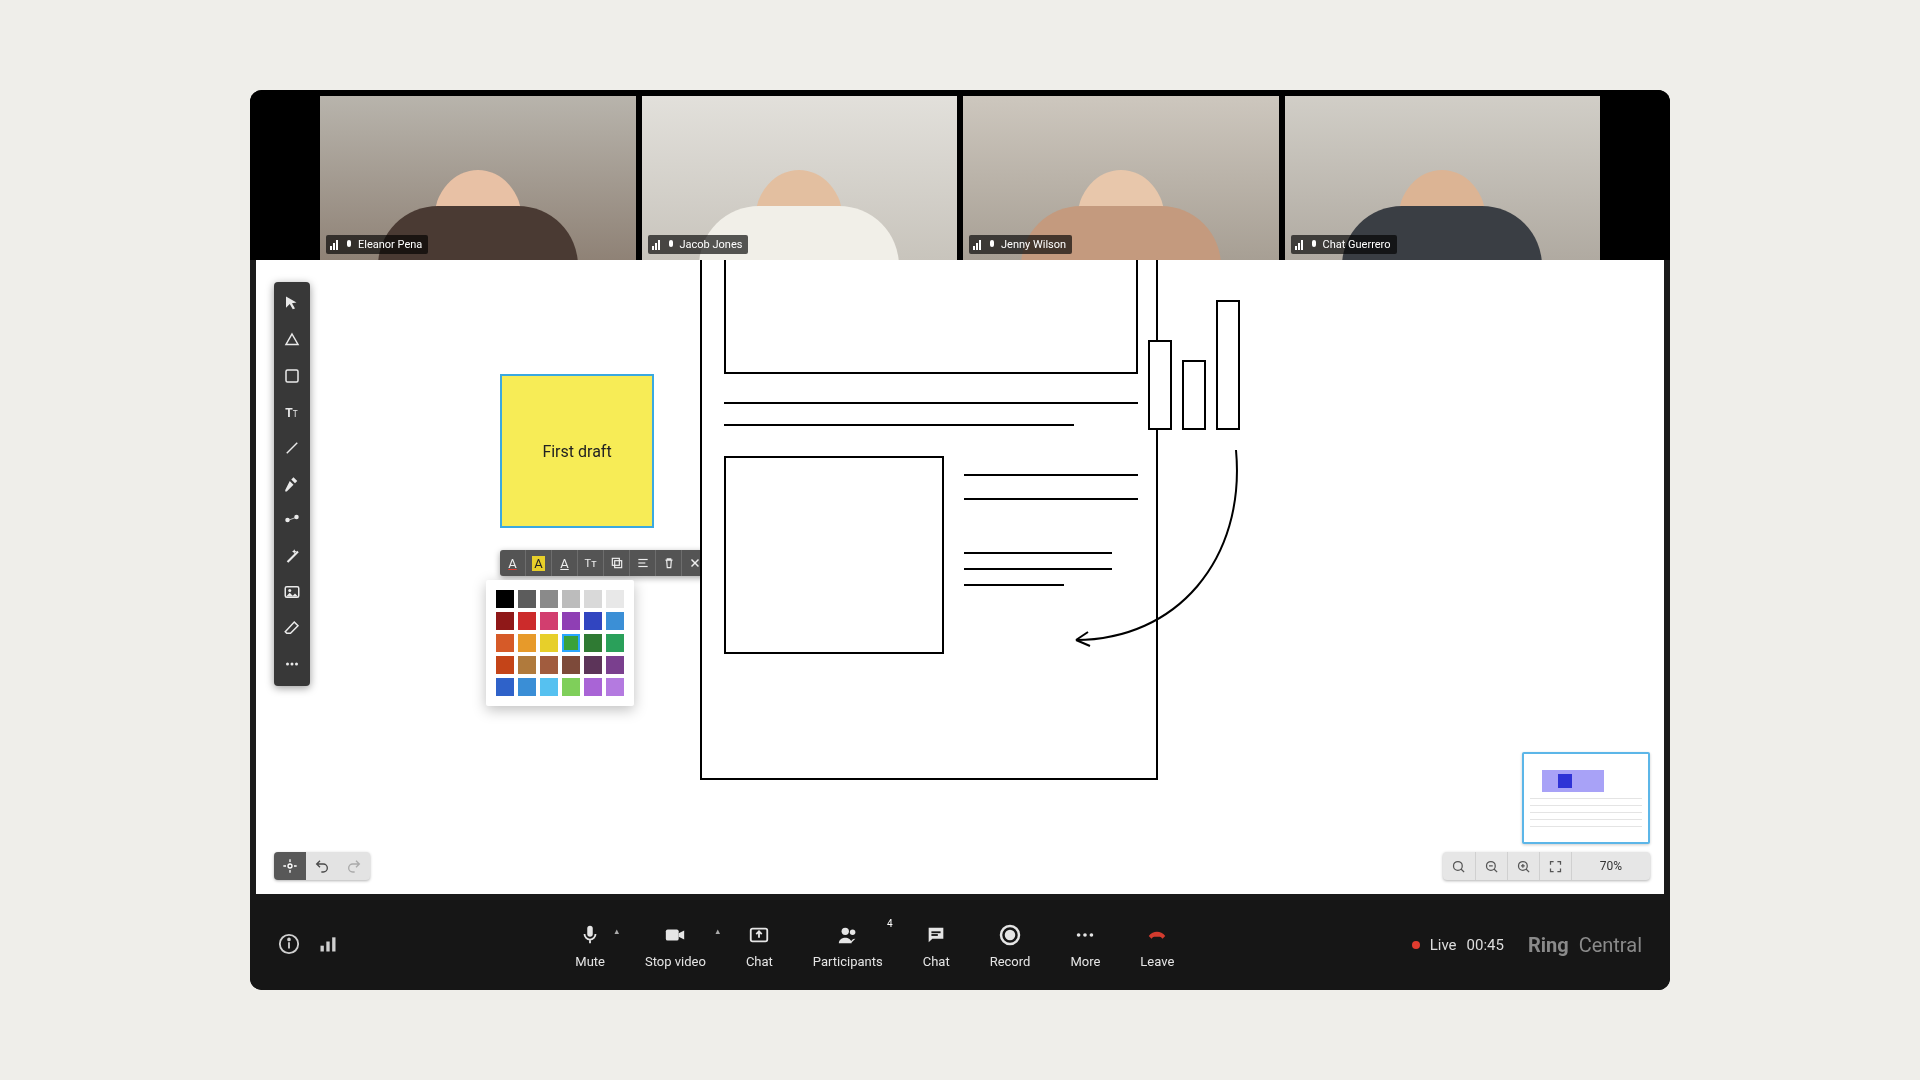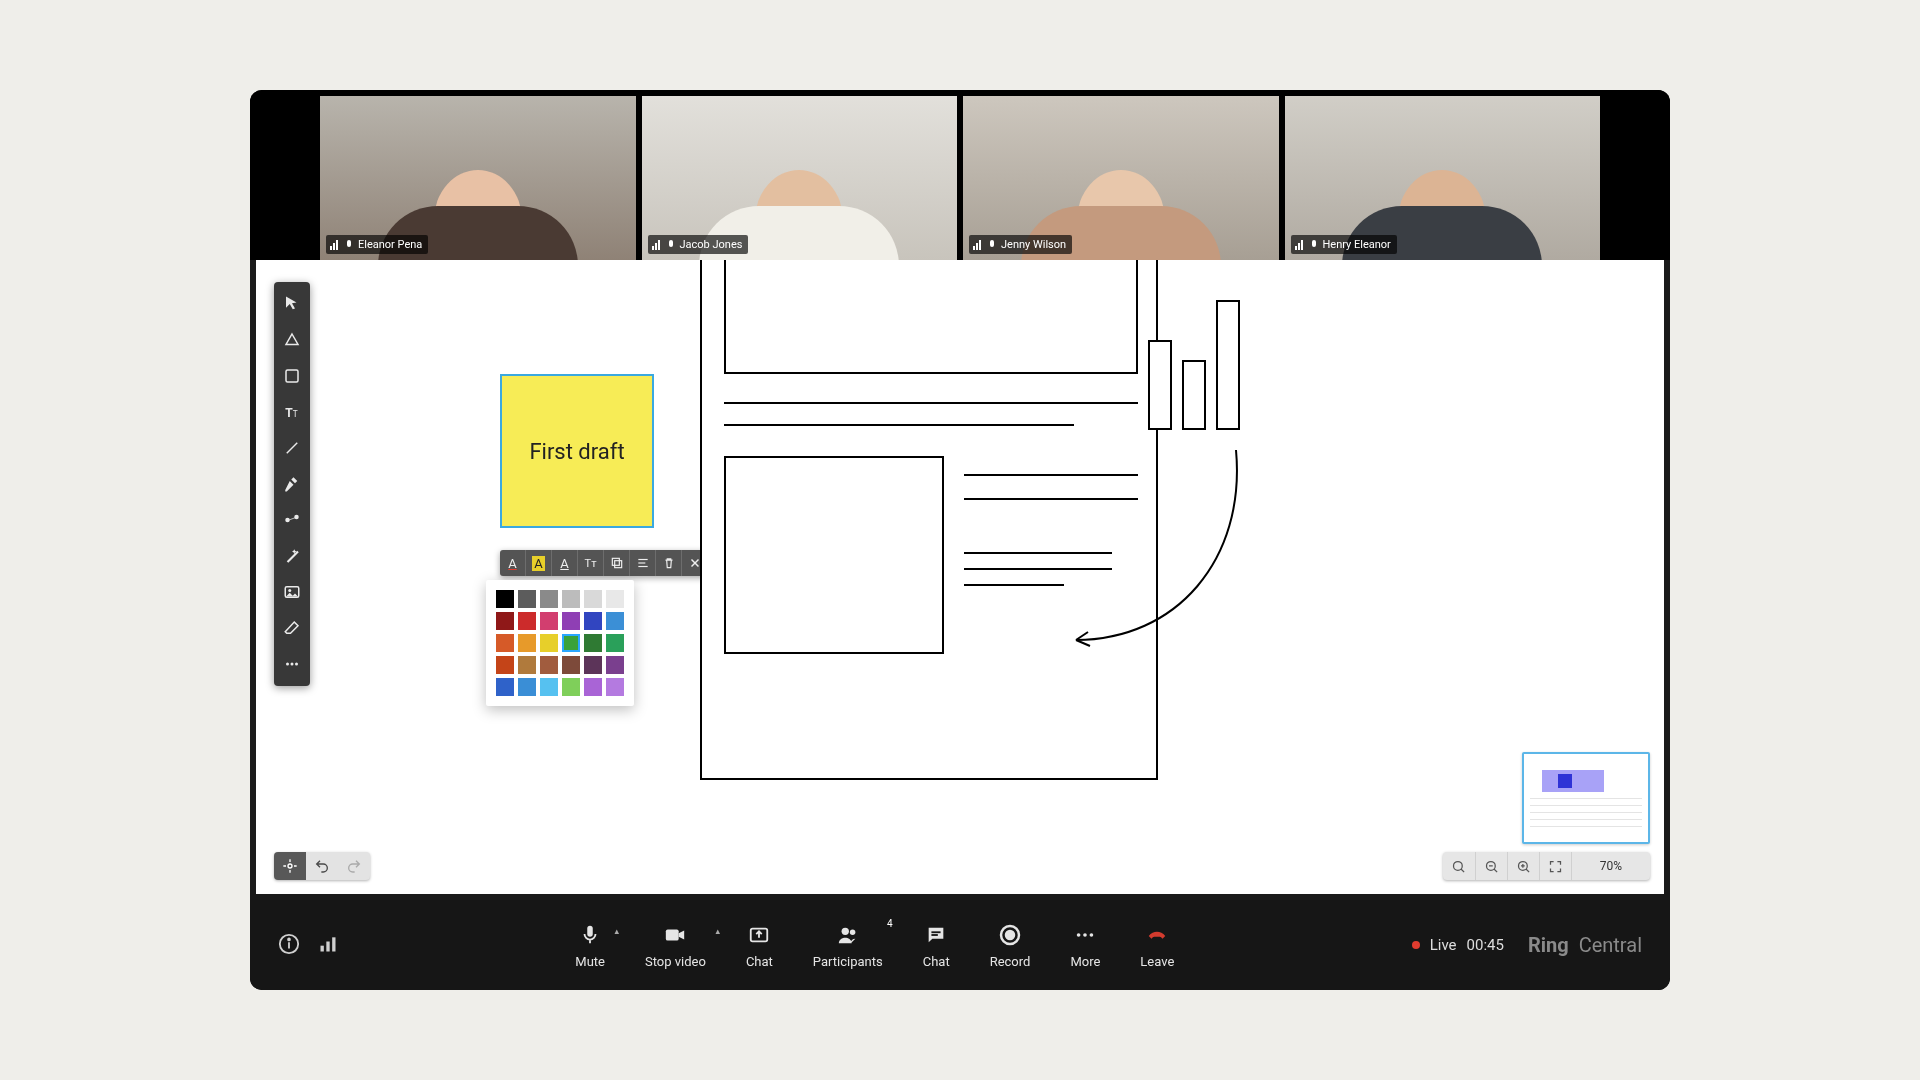--- a/index.html
+++ b/index.html
@@ -123,21 +123,21 @@
     border-left:1px solid #d0d0d0;
     height:100%; display:flex; align-items:center;
   }
   
   .sticky {
     position:absolute; left:244px; top:114px;
     width:154px; height:154px;
     background:#f7ec56;
     border:2px solid #3ba9e0;
     display:flex; align-items:center; justify-content:center;
-    font-size:22px; color:#222;
+    font-size:16px; color:#222;
   }
   
   .fmt-bar {
     position:absolute; left:244px; top:290px;
     background:#545454;
     border-radius:3px;
     display:flex;
     height:26px;
     box-shadow: 0 2px 6px rgba(0,0,0,0.35);
   }
@@ -323,21 +323,21 @@
       </div>
       <div class="name-tag">
         <svg viewBox="0 0 10 10">
             <rect x="0" y="6" width="2" height="4" fill="#fff"></rect>
             <rect x="3" y="3" width="2" height="7" fill="#fff"></rect>
             <rect x="6" y="0" width="2" height="10" fill="#fff"></rect>
           </svg>
         <svg viewBox="0 0 10 10">
             <path d="M5 0a2 2 0 0 1 2 2v3a2 2 0 1 1-4 0V2a2 2 0 0 1 2-2z" fill="#fff"></path>
           </svg>
-        <span>Henry Eleanor</span>
+        <span>Chat Guerrero</span>
       </div>
     </div>
   </div>
 
 
   <div class="whiteboard-area">
     <div class="canvas">
 
       <div class="wb-toolbar">
         <div class="wb-tool">

